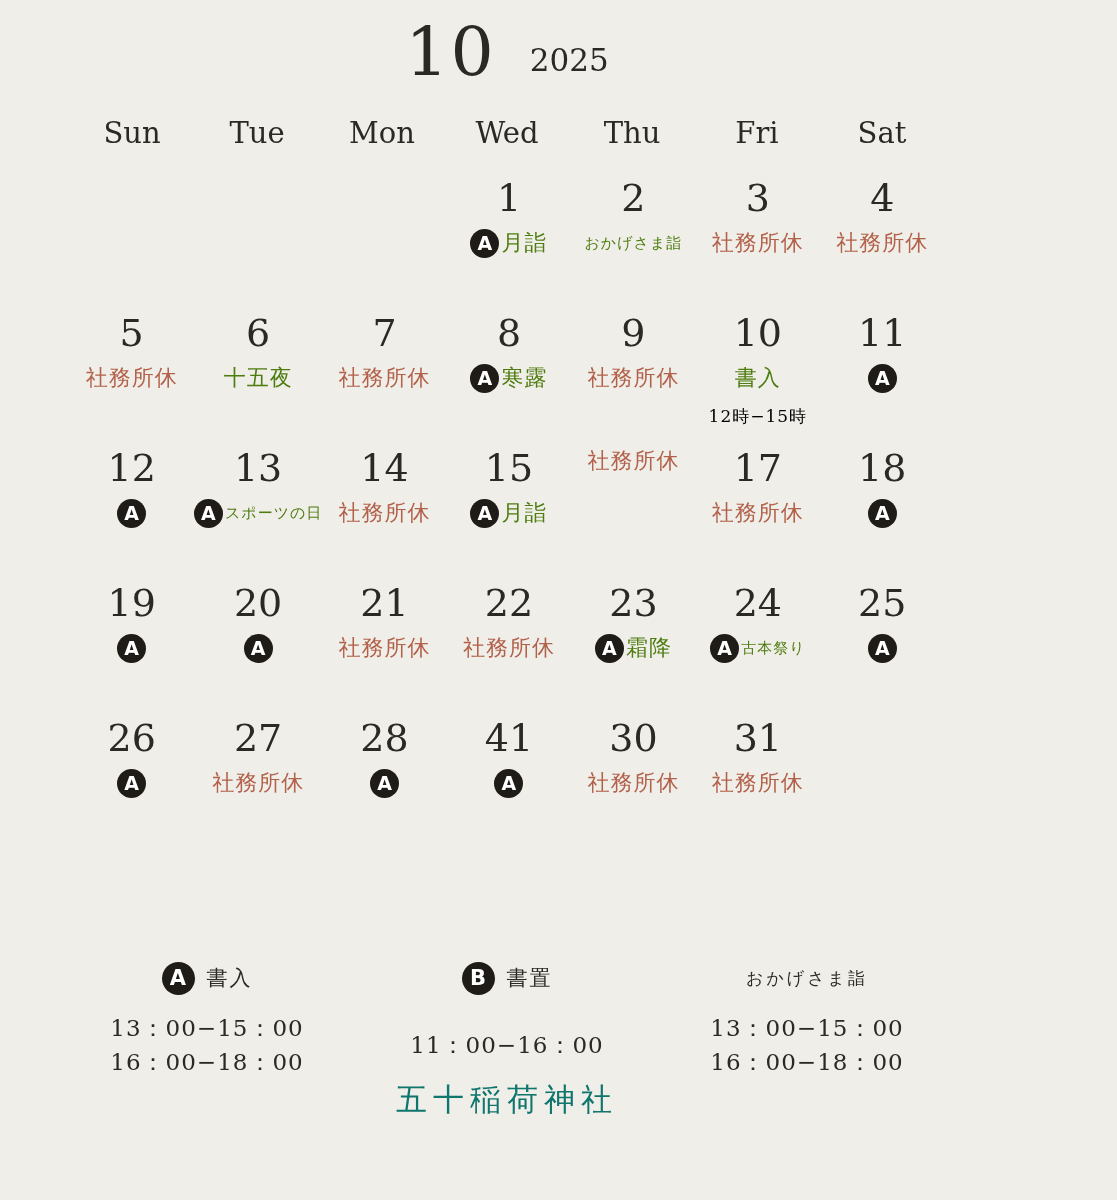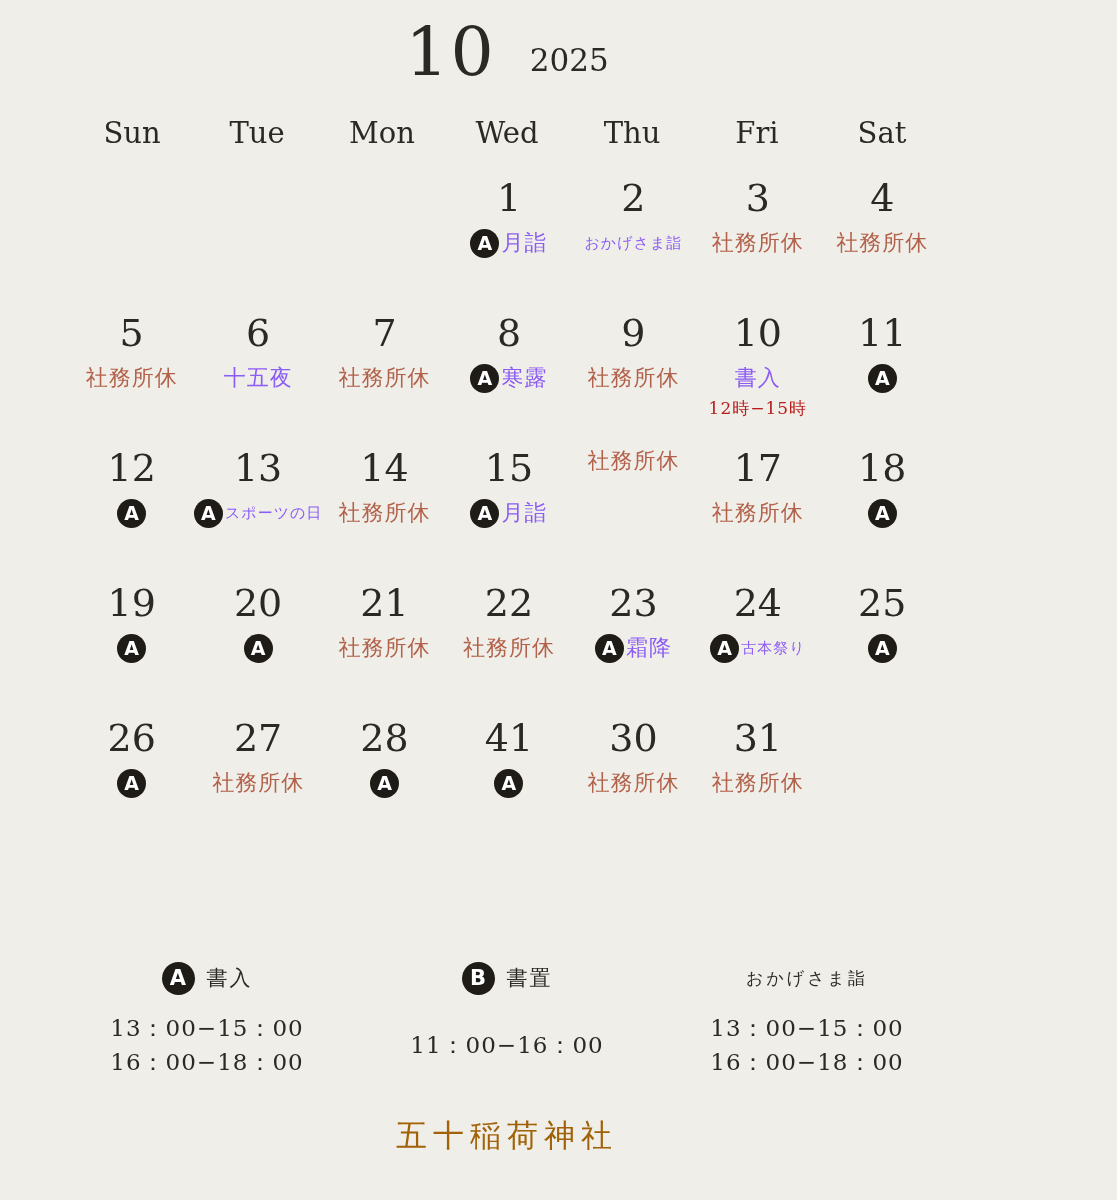--- a/index.html
+++ b/index.html
@@ -70,27 +70,27 @@
     justify-content: center;
     width: 29px; height: 29px;
     border-radius: 50%;
     background: #1f1c17;
     color: #ffffff;
     font-family: "DejaVu Sans", "Liberation Sans", sans-serif;
     font-weight: bold;
     font-size: 19px;
     flex: 0 0 auto;
   }
-  .note { font-size: 22px; color: #8b5cf6; letter-spacing: 1px; }
+  .note { font-size: 22px; color: #4d7c0f; letter-spacing: 1px; }
   .note.closed { color: #b2614a; }
   .note.small  { font-size: 15px; letter-spacing: 1px; }
   .note2 {
-    margin-top: 2px;
+    margin-top: 10px;
     font-size: 17px;
-    color: #b91c1c;
+    color: #000000;
     letter-spacing: 1px;
   }
   
   .legend {
     margin: 110px auto 0;
     width: 900px;
     display: flex;
     justify-content: center;
   }
   .legend-col { width: 300px; text-align: center; }
@@ -109,25 +109,24 @@
     min-height: 68px;
     display: flex;
     flex-direction: column;
     justify-content: center;
     font-size: 23px;
     line-height: 34px;
     letter-spacing: 1px;
   }
   
   .footer {
-    margin-top: 36px;
     text-align: center;
     font-size: 31px;
     letter-spacing: 6px;
-    color: #a16207;
+    color: #0f766e;
   }
 </style>
 </head>
 <body>
 
 <div class="page">
 
   <div class="header">
     <span class="month">10</span>
     <span class="year">2025</span>

